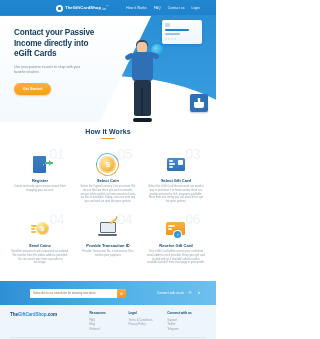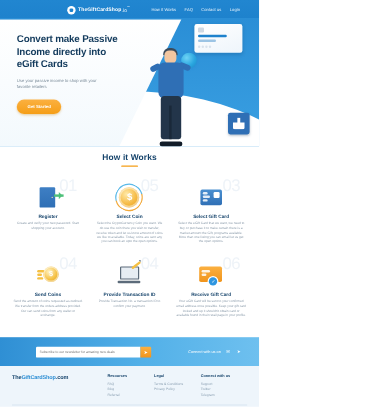--- a/index.html
+++ b/index.html
@@ -242,21 +242,21 @@
         <a class="navlink">FAQ</a>
         <a class="navlink">Contact us</a>
         <a class="navlink">Login</a>
       </nav>
     </div>
 
     <div class="hero-wedge-2"></div>
 
     <div class="hero-inner">
       <div class="hero-copy">
-        <h1 class="hero-title">Convert make Passive Income directly into eGift Cards</h1>
+        <h1 class="hero-title">Contact your Passive Income directly into eGift Cards</h1>
         <p class="hero-sub">Use your passive income to shop with your favorite retailers</p>
         <button class="hero-btn">Get Started</button>
       </div>
 
       <div class="hero-art">
         <div class="art-card">
           <div class="chip"></div>
           <div class="ln w1"></div>
           <div class="ln w2"></div>
           <div class="dots">

